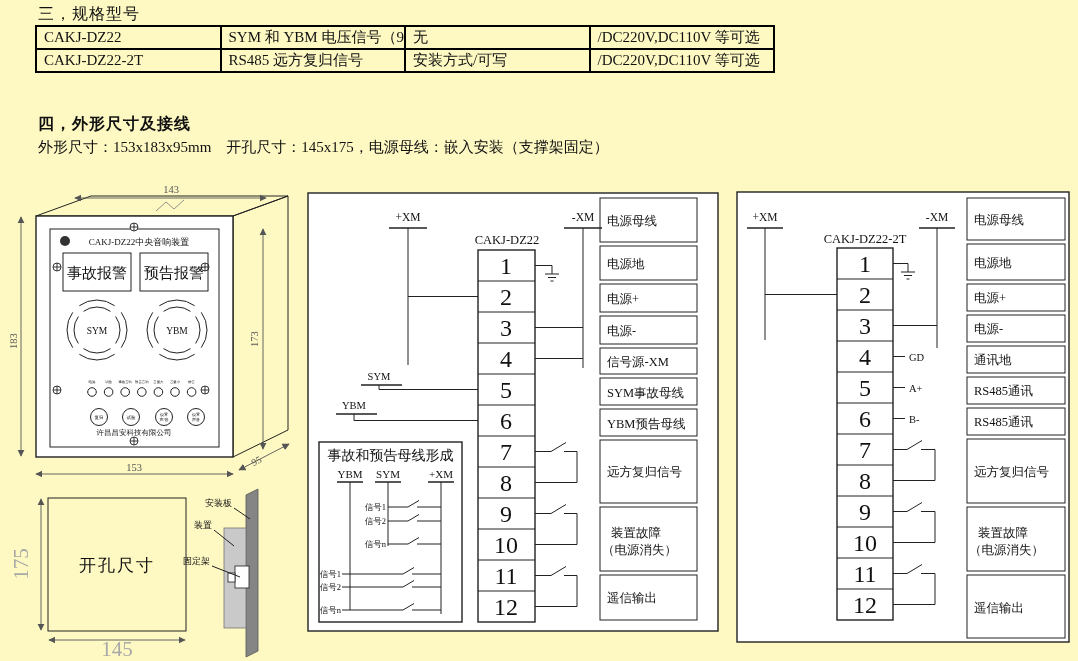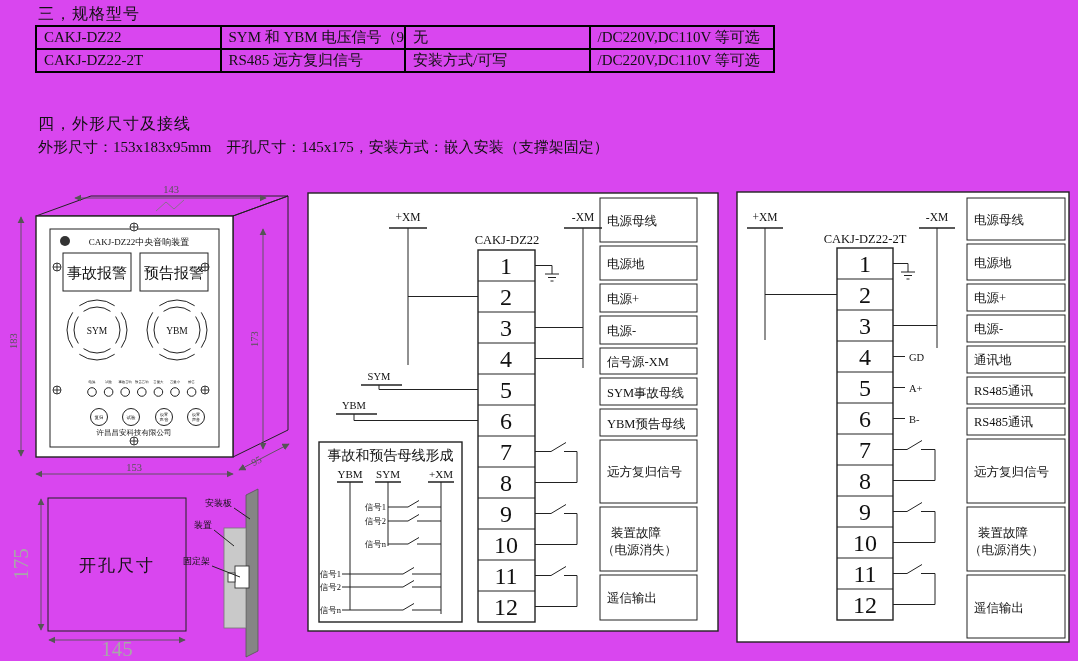--- a/index.html
+++ b/index.html
@@ -1,16 +1,16 @@
 <!DOCTYPE html>
 <html><head>
 <meta charset="utf-8">
 <style>
   html,body{margin:0;padding:0;background:#fff;}
-  #page{position:relative;width:1078px;height:661px;background:#d946ef;overflow:hidden;
+  #page{position:relative;width:1078px;height:661px;background:#fef9c3;overflow:hidden;
         font-family:"Liberation Serif","DejaVu Serif",serif;color:#111;}
   .abs{position:absolute;}
   .h-sec{font-size:16px;letter-spacing:1px;}
   table.spec{border-collapse:collapse;table-layout:fixed;}
   table.spec td{border:2px solid #000;font-size:15px;padding:0 7px;height:21px;
                 white-space:nowrap;overflow:hidden;}
   svg{font-family:"Liberation Serif","DejaVu Serif",serif;}
   svg text{fill:#111;}
   .ln{stroke:#222;stroke-width:1;fill:none;}
   .ln2{stroke:#222;stroke-width:1.6;fill:none;}
@@ -36,22 +36,22 @@
     </tr>
     <tr>
       <td>CAKJ-DZ22-2T</td>
       <td>RS485 远方复归信号</td>
       <td>安装方式/可写</td>
       <td>/DC220V,DC110V 等可选</td>
     </tr>
   </tbody>
     </table>
 
-  <div class="abs h-sec" style="left:38px;top:114px;">四，外形尺寸及接线</div>
-  <div class="abs" style="left:38px;top:138px;font-size:15px;">外形尺寸：153x183x95mm　开孔尺寸：145x175，安装方式：嵌入安装（支撑架固定）</div>
+  <div class="abs h-sec" style="left:38px;top:114px;font-weight:bold;">四，外形尺寸及接线</div>
+  <div class="abs" style="left:38px;top:138px;font-size:15px;">外形尺寸：153x183x95mm　开孔尺寸：145x175，电源母线：嵌入安装（支撑架固定）</div>
 
   <svg class="abs" style="left:8px;top:183px;" width="300" height="478" viewBox="0 0 300 478">
     <defs>
       <marker id="arr" viewBox="0 0 10 10" refX="9" refY="5" markerWidth="8" markerHeight="8" orient="auto-start-reverse">
         <path d="M0,0 L10,5 L0,10 z" fill="#555"></path>
       </marker>
       <g id="screw">
         <circle r="4" fill="#fff" stroke="#222" stroke-width="0.9"></circle>
         <line x1="-4" y1="0" x2="4" y2="0" stroke="#222" stroke-width="0.9"></line>
         <line x1="0" y1="-4" x2="0" y2="4" stroke="#222" stroke-width="0.9"></line>

